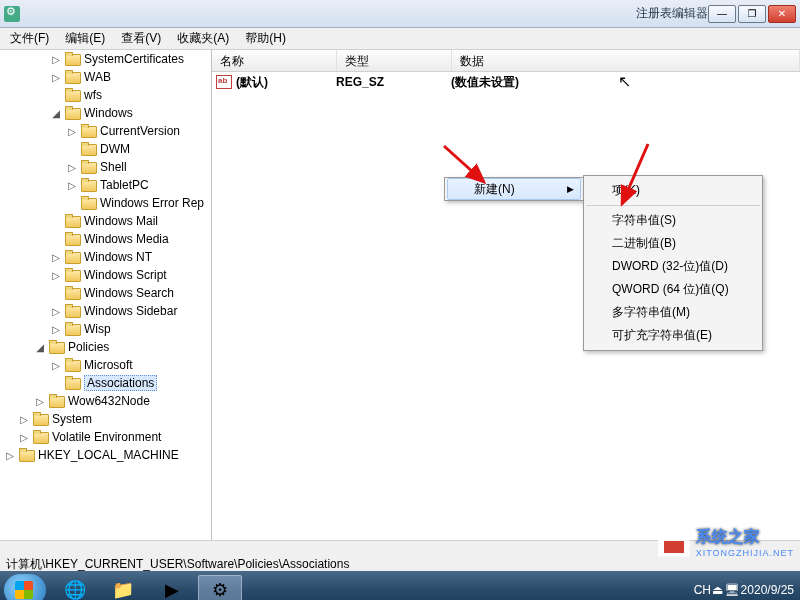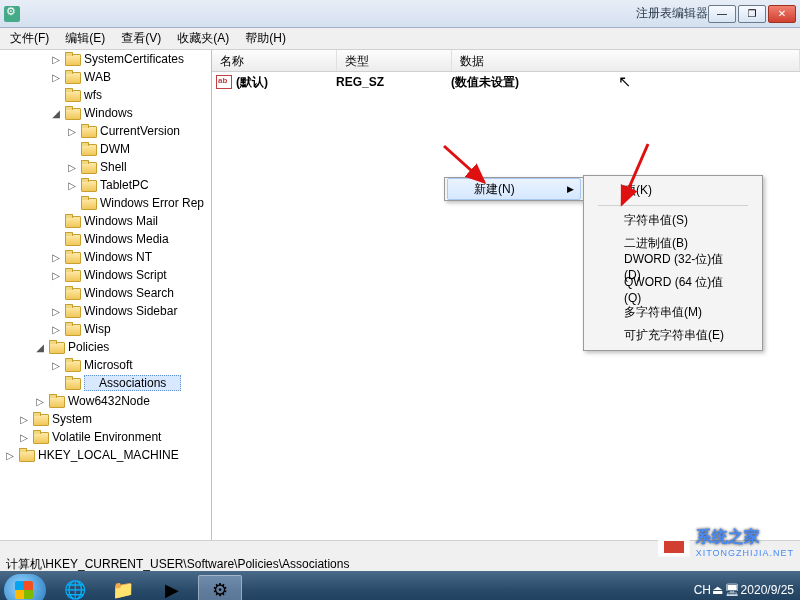--- a/index.html
+++ b/index.html
@@ -20,41 +20,41 @@
 
 
 .main { display: flex; height: calc(600px - 28px - 22px - 22px - 38px); }
 .tree { width: 212px; border-right: 1px solid #c0c0c0; overflow: hidden; background: #fff; position: relative; }
 .treerow { display: flex; align-items: center; height: 18px; white-space: nowrap; padding-left: 2px; }
 .treerow .exp { width: 12px; text-align: center; font-size: 10px; color: #555; cursor: default; }
 .treerow .folder { width: 16px; height: 14px; margin: 0 3px; position: relative; }
 .treerow .folder::before { content: ""; position: absolute; width: 14px; height: 10px; top: 2px; background: linear-gradient(#ffe9a8,#f0c85a); border: 1px solid #c8a030; border-radius: 1px; }
 .treerow .folder::after { content: ""; position: absolute; width: 6px; height: 3px; top: 0; left: 0; background: #f0d880; border: 1px solid #c8a030; border-bottom: none; border-radius: 1px 1px 0 0; }
 .treerow .lbl { cursor: default; }
-.treerow.sel .lbl { background: #d8e8ff; border: 1px dotted #6090d0; padding: 0 14px; }
+.treerow.sel .lbl { background: #d8e8ff; border: 1px dotted #6090d0; padding: 0 2px; }
 .ind0 { padding-left: 4px; } .ind1 { padding-left: 18px; } .ind2 { padding-left: 34px; }
 .ind3 { padding-left: 50px; } .ind4 { padding-left: 66px; }
 
 .listarea { flex: 1; display: flex; flex-direction: column; background: #fff; position: relative; }
 .listhead { display: flex; height: 22px; background: linear-gradient(#fdfdfd,#ececec); border-bottom: 1px solid #d0d0d0; }
 .listhead .col { padding: 3px 8px; border-right: 1px solid #e0e0e0; }
 .col-name { width: 125px; } .col-type { width: 115px; font-family: Liberation Serif, serif; } .col-data { flex: 1; }
 .listrow { display: flex; height: 20px; align-items: center; font-weight: bold; }
 .listrow .valicon { width: 16px; height: 14px; margin: 0 4px; background: #fff; border: 1px solid #c04040; position: relative; }
 .listrow .valicon::before { content: "ab"; font-size: 8px; color: #c04040; position: absolute; top: 0; left: 1px; }
 .listrow .name { width: 100px; }
 .listrow .type { width: 115px; } .listrow .data { flex: 1; }
 
 
 .ctxmenu { position: absolute; background: #f4f4f4; border: 1px solid #9a9a9a; box-shadow: 2px 2px 4px rgba(0,0,0,.25); }
 .ctxmenu.primary { left: 444px; top: 177px; width: 140px; }
 .ctxmenu .row { height: 22px; display: flex; align-items: center; padding: 0 22px 0 28px; position: relative; }
 .ctxmenu .row.hl { background: linear-gradient(#eaf3ff,#d6e8ff); border: 1px solid #a8c8f0; border-radius: 2px; margin: 0 2px; padding-left: 26px; }
 .ctxmenu .row .arrow { position: absolute; right: 6px; font-size: 9px; }
-.ctxmenu.sub { left: 583px; top: 175px; width: 180px; padding: 3px 12px; }
+.ctxmenu.sub { left: 583px; top: 175px; width: 180px; padding: 3px 0; }
 .ctxmenu.sub .row { height: 23px; }
 .ctxmenu .sep { height: 1px; background: #d0d0d0; margin: 3px 2px; }
 
 
 .statusbar { height: 22px; background: #f0f0f0; border-top: 1px solid #d0d0d0; padding: 15px 6px; }
 .taskbar { height: 38px; background: linear-gradient(#4a6a8a 0%, #2a4a6a 50%, #1a3a5a 100%); display: flex; align-items: center; padding: 0 4px; position: relative; }
 .startbtn { width: 42px; height: 32px; background: radial-gradient(circle at 40% 40%, #8fd4ff, #2a7ac0); border-radius: 16px; margin-right: 6px; position: relative; }
 .startbtn::before { content: ""; position: absolute; left: 11px; top: 7px; width: 18px; height: 18px; background: conic-gradient(#f25022 0 90deg, #7fba00 90deg 180deg, #ffb900 180deg 270deg, #00a4ef 270deg 360deg); border-radius: 2px; }
 .tbicon { width: 44px; height: 30px; margin: 0 2px; border-radius: 2px; display: flex; align-items: center; justify-content: center; font-size: 18px; }
 .tbicon.active { background: rgba(200,220,255,.35); border: 1px solid rgba(255,255,255,.35); }

